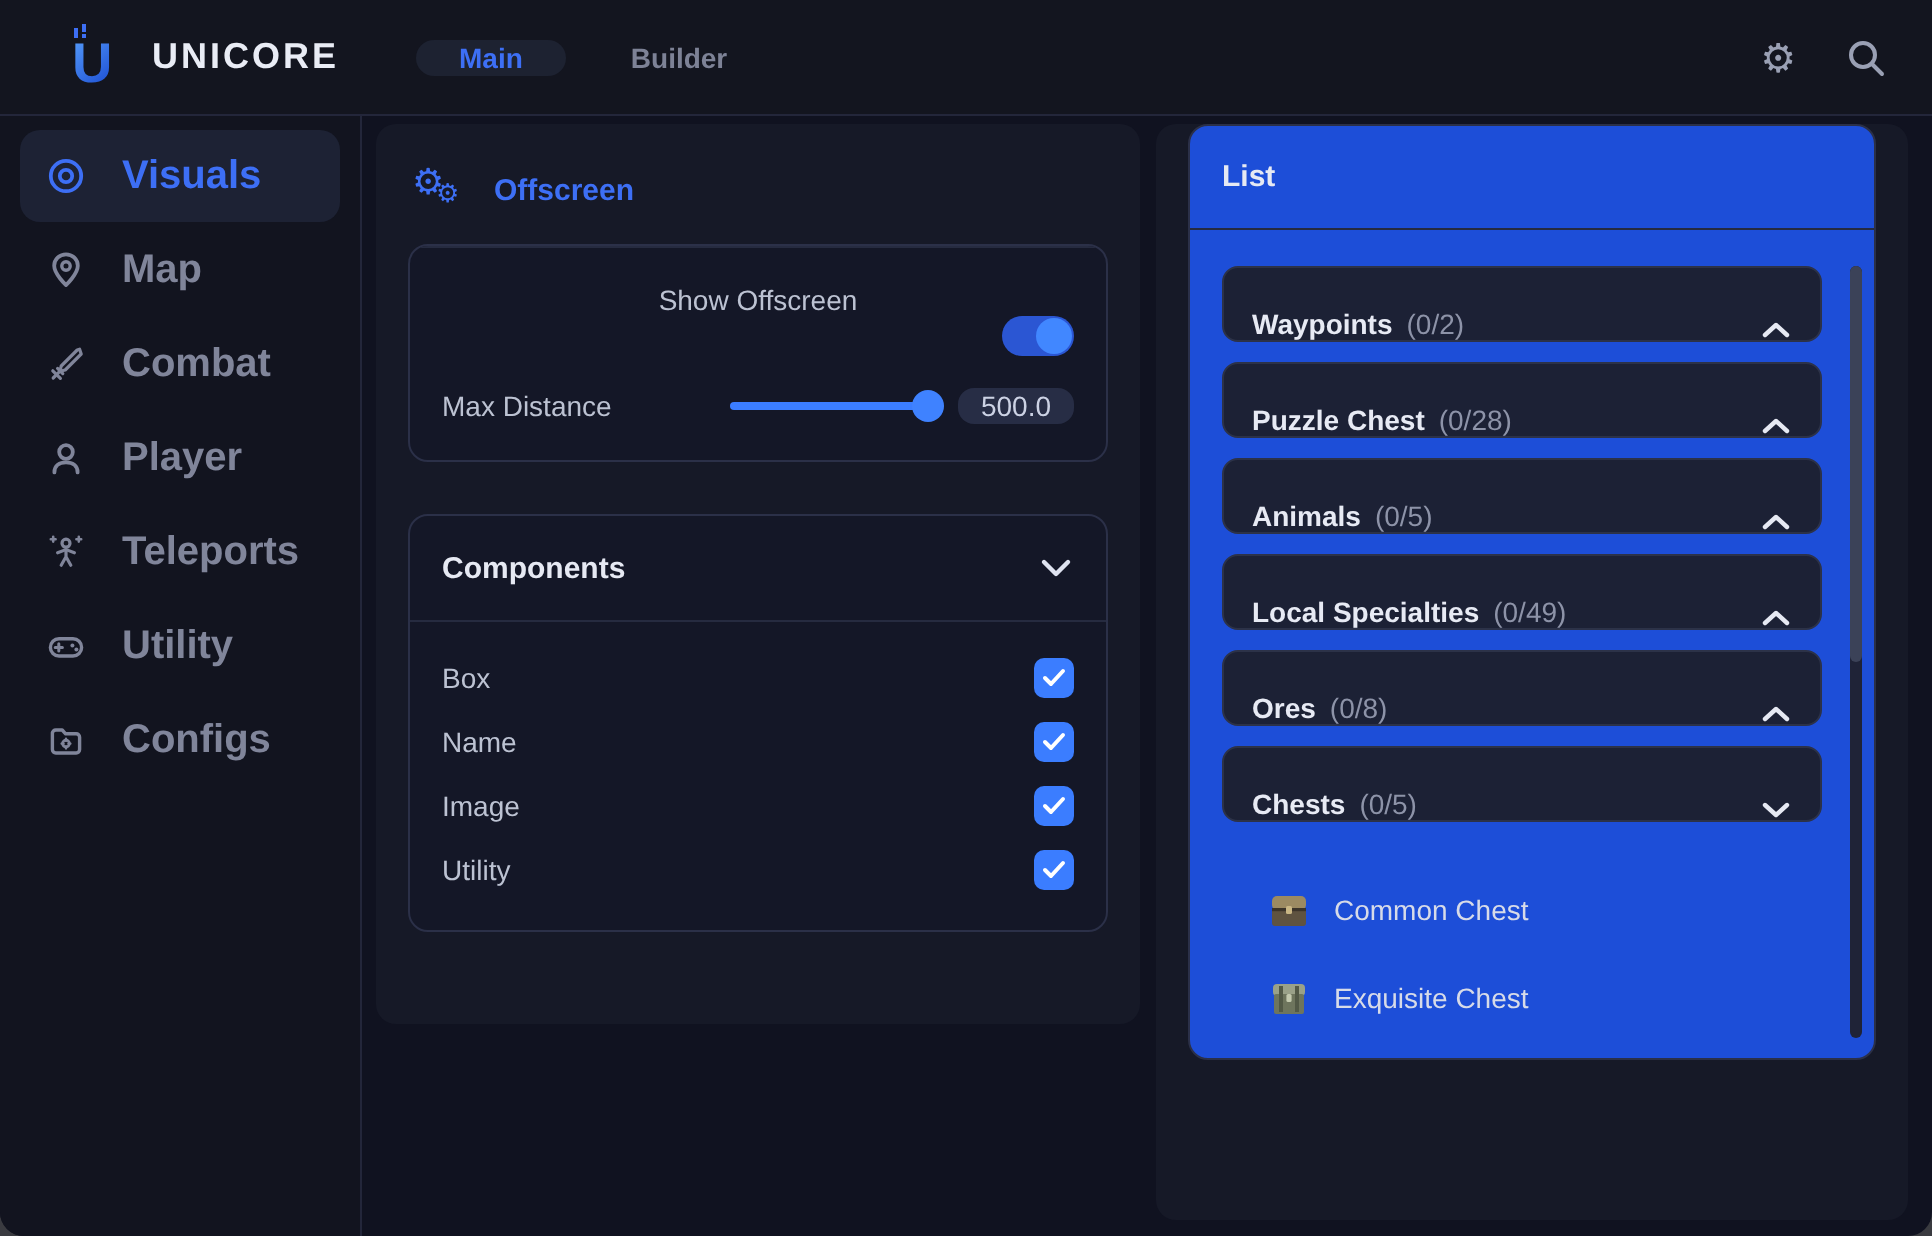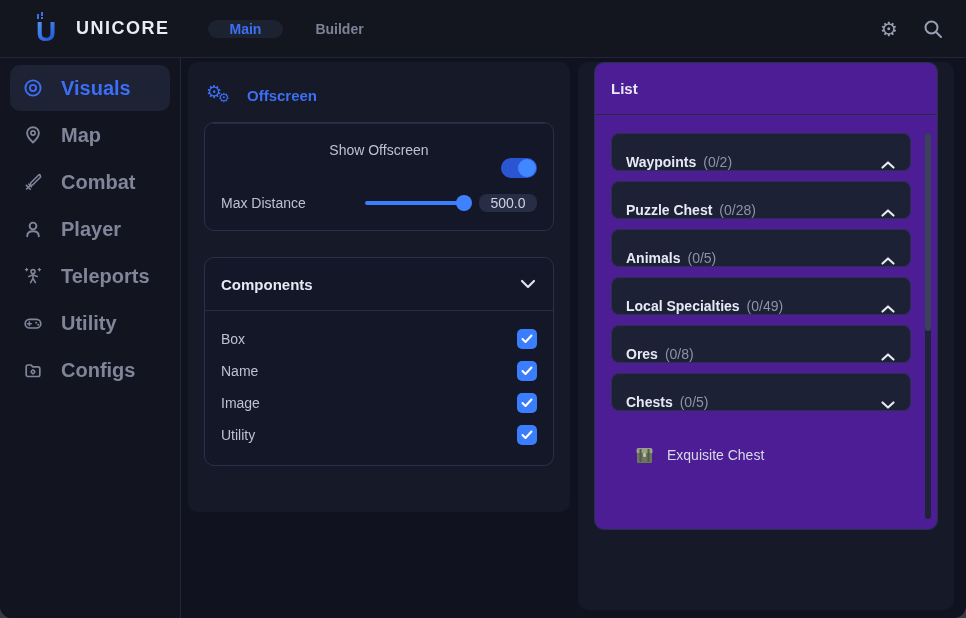--- a/index.html
+++ b/index.html
@@ -89,21 +89,21 @@
   }
 
   
   .checkbox {
     width:20px; height:20px; border-radius:5px; background:#3b7dff;
     margin-left:auto; display:flex; align-items:center; justify-content:center; cursor:pointer;
   }
 
   
   .list-card {
-    margin:0 16px; background:#4c1d95; border:1px solid #2b3048;
+    margin:0 16px; background:#1d4ed8; border:1px solid #2b3048;
     border-radius:10px; height:468px; position:relative; overflow:hidden;
   }
   .list-header {
     height:52px; display:flex; align-items:center; padding:0 16px;
     font-size:15px; font-weight:bold; color:#e6e9f3;
     border-bottom:1px solid #262b40;
   }
   .list-body { padding:18px 26px 0 16px; }
   .group-row {
     height:38px; border-radius:8px; margin-bottom:10px;
@@ -356,20 +356,29 @@
               <span class="chev">
                   <svg width="16" height="10" viewBox="0 0 16 10">
                     <polyline points="2.5,2.5 8,7.5 13.5,2.5" fill="none" stroke="#e6e9f3" stroke-width="2.2" stroke-linecap="round" stroke-linejoin="round"></polyline>
                   </svg>
                 </span>
             </div>
 
             <div class="chest-list">
               <div class="chest-item">
                 <svg width="19" height="17" viewBox="0 0 19 17">
+                  <rect x="1" y="1" width="17" height="7" rx="2.5" fill="#9c8a62"></rect>
+                  <rect x="1" y="7" width="17" height="9" rx="1.5" fill="#5f5340"></rect>
+                  <rect x="1" y="7" width="17" height="1.6" fill="#3c342a"></rect>
+                  <rect x="8" y="6" width="3" height="4" rx="0.8" fill="#c9b684"></rect>
+                </svg>
+                <span class="chest-label">Common Chest</span>
+              </div>
+              <div class="chest-item">
+                <svg width="19" height="17" viewBox="0 0 19 17">
                   <rect x="1.5" y="1" width="16" height="6" rx="2" fill="#9aa188"></rect>
                   <rect x="2" y="6" width="15" height="10" rx="1" fill="#6e755d"></rect>
                   <rect x="4.5" y="2" width="2" height="13" fill="#525946"></rect>
                   <rect x="12.5" y="2" width="2" height="13" fill="#525946"></rect>
                   <rect x="8.2" y="6" width="2.6" height="4" rx="0.8" fill="#c3c9ae"></rect>
                 </svg>
                 <span class="chest-label">Exquisite Chest</span>
               </div>
               <div class="chest-item">
                 

